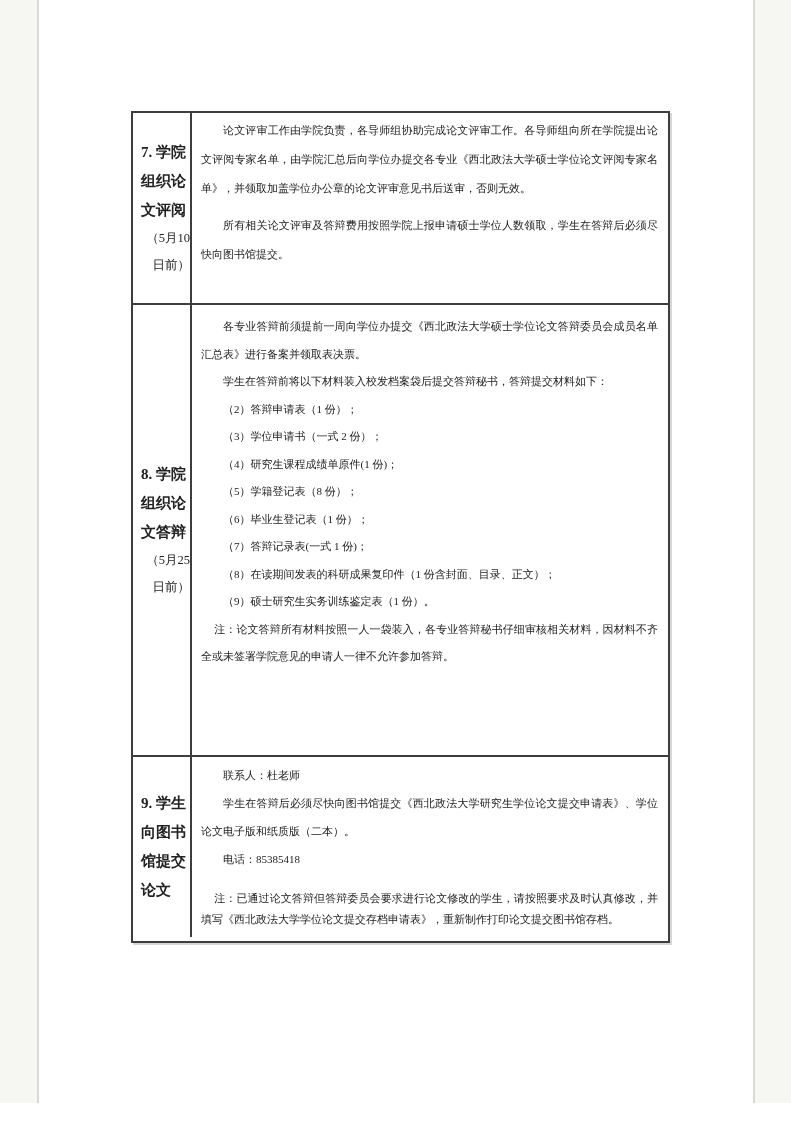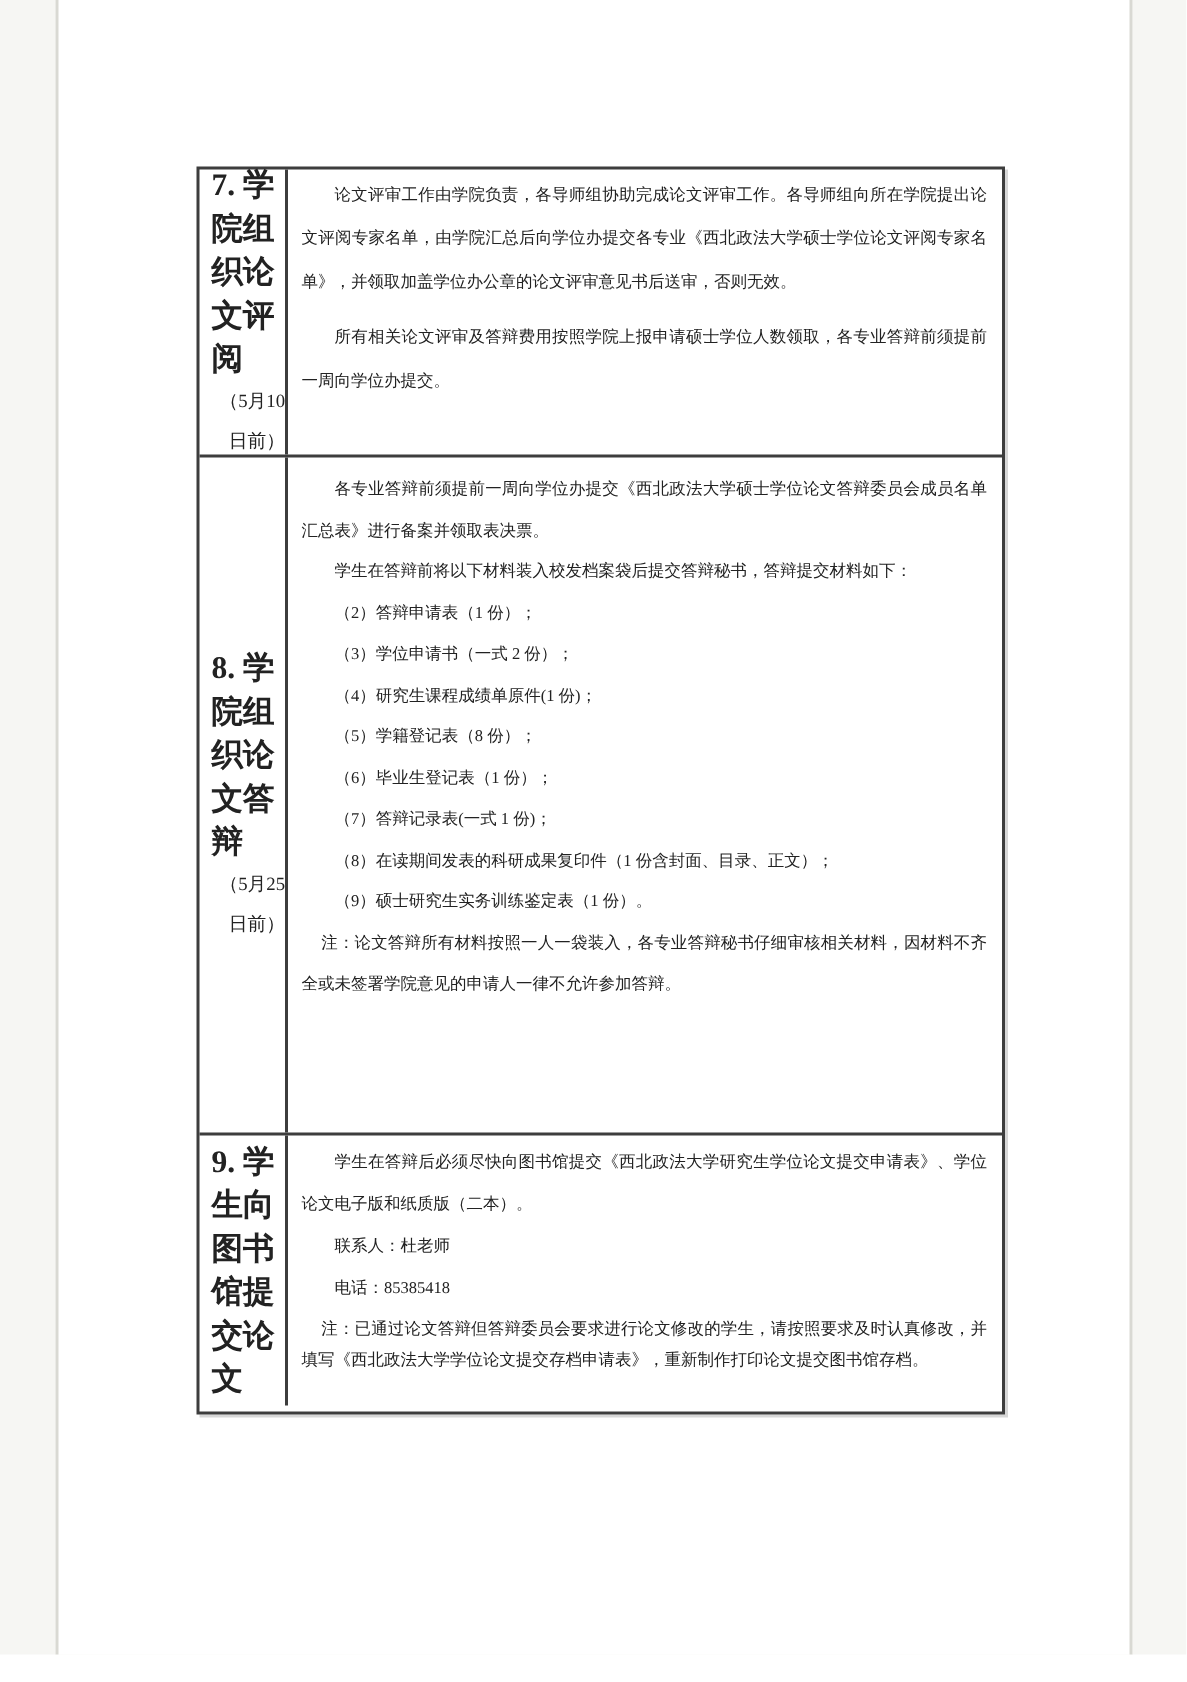--- a/index.html
+++ b/index.html
@@ -25,53 +25,53 @@
   .t-row + .t-row{border-top:2px solid #3d3d3d;}
   .r7{height:190px;}
   .r8{height:452px;}
   .r9{height:182px;}
   .c-label{
     flex:0 0 59px;width:59px;box-sizing:border-box;
     border-right:2px solid #3d3d3d;
     display:flex;flex-direction:column;justify-content:center;
     padding-left:8px;
   }
-  .label-txt{font-weight:bold;font-size:21px;line-height:29px;width:49px;}
+  .label-txt{font-weight:bold;font-size:15px;line-height:29px;width:49px;}
   .date-txt{font-size:12.5px;line-height:27px;width:49px;text-align:right;}
   .c-body{
     flex:1 1 auto;box-sizing:border-box;
     padding:3px 10px 0 9px;
     font-size:11px;text-align:justify;
   }
   .c-body p{margin:0;text-indent:2em;}
   .r7 .c-body p{line-height:29px;}
   .r7 .c-body p.gap{margin-top:8px;}
   .r8 .c-body{padding-top:8px;}
   .r8 .c-body p{line-height:27.5px;}
   .r9 .c-body{padding-top:4px;}
   .r9 .c-body p{line-height:28px;}
   .c-body p.note{text-indent:1.2em;}
-  .r9 .c-body p.note{line-height:21px;margin-top:3px;}
+  .r9 .c-body p.note{line-height:21px;margin-top:15px;}
 </style>
 </head>
 <body>
 
 <div class="desk"></div>
 <div class="paper"></div>
 
 <div class="doc-table">
 
   <div class="t-row r7">
     <div class="c-label">
       <div class="label-txt">7. 学院组织论文评阅</div>
       <div class="date-txt">（5月10日前）</div>
     </div>
     <div class="c-body">
       <p>论文评审工作由学院负责，各导师组协助完成论文评审工作。各导师组向所在学院提出论文评阅专家名单，由学院汇总后向学位办提交各专业《西北政法大学硕士学位论文评阅专家名单》，并领取加盖学位办公章的论文评审意见书后送审，否则无效。</p>
-      <p class="gap">所有相关论文评审及答辩费用按照学院上报申请硕士学位人数领取，各专业答辩前须提前一周向学位办提交。</p>
+      <p class="gap">所有相关论文评审及答辩费用按照学院上报申请硕士学位人数领取，学生在答辩后必须尽快向图书馆提交。</p>
     </div>
   </div>
 
   <div class="t-row r8">
     <div class="c-label">
       <div class="label-txt">8. 学院组织论文答辩</div>
       <div class="date-txt">（5月25日前）</div>
     </div>
     <div class="c-body">
       <p>各专业答辩前须提前一周向学位办提交《西北政法大学硕士学位论文答辩委员会成员名单汇总表》进行备案并领取表决票。</p>
@@ -86,20 +86,20 @@
       <p>（9）硕士研究生实务训练鉴定表（1 份）。</p>
       <p class="note">注：论文答辩所有材料按照一人一袋装入，各专业答辩秘书仔细审核相关材料，因材料不齐全或未签署学院意见的申请人一律不允许参加答辩。</p>
     </div>
   </div>
 
   <div class="t-row r9">
     <div class="c-label">
       <div class="label-txt">9. 学生向图书馆提交论文</div>
     </div>
     <div class="c-body">
+      <p>联系人：杜老师</p>
       <p>学生在答辩后必须尽快向图书馆提交《西北政法大学研究生学位论文提交申请表》、学位论文电子版和纸质版（二本）。</p>
-      <p>联系人：杜老师</p>
       <p>电话：85385418</p>
       <p class="note">注：已通过论文答辩但答辩委员会要求进行论文修改的学生，请按照要求及时认真修改，并填写《西北政法大学学位论文提交存档申请表》，重新制作打印论文提交图书馆存档。</p>
     </div>
   </div>
 
 </div>
 
 </body></html>

